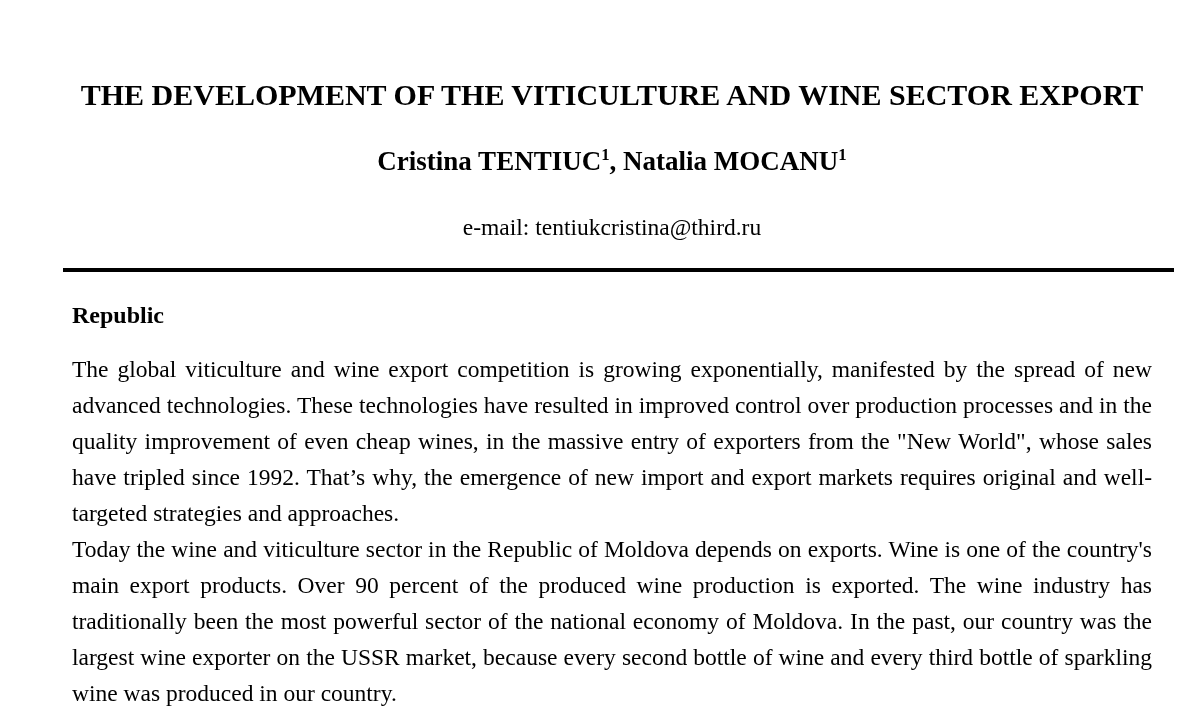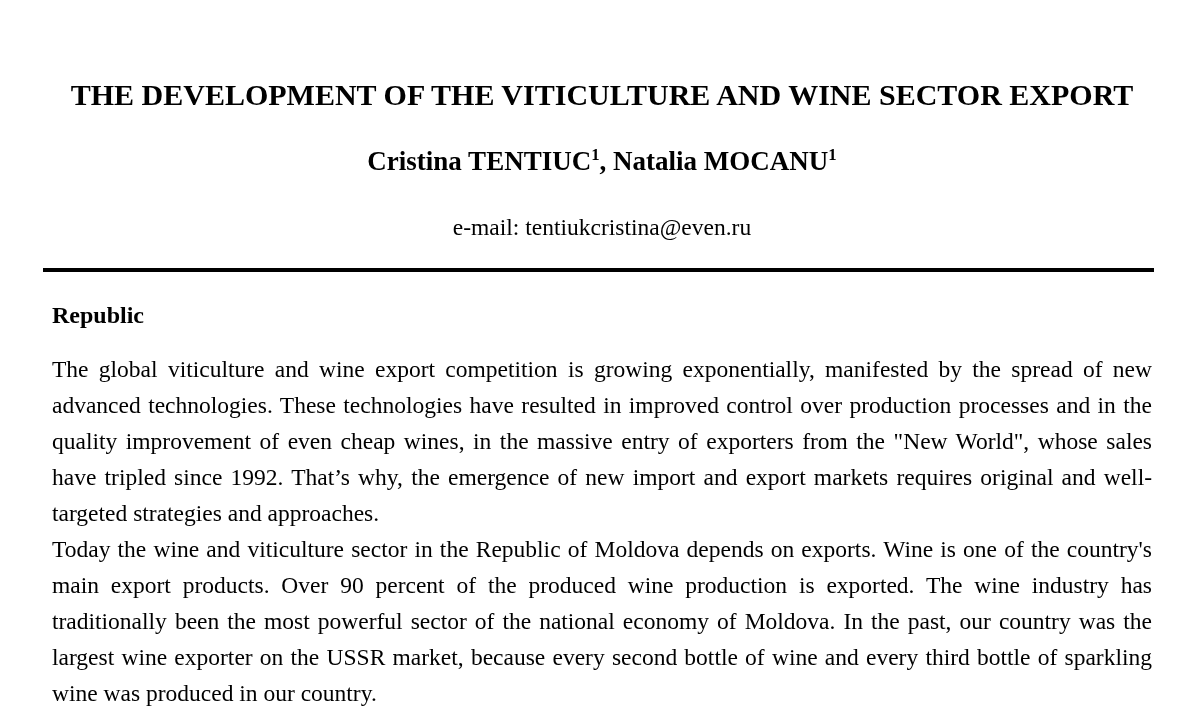--- a/index.html
+++ b/index.html
@@ -3,21 +3,21 @@
 <meta charset="utf-8">
 <style>
   * { margin: 0; padding: 0; box-sizing: border-box; }
   html, body {
     width: 1200px; height: 723px;
     background: #ffffff;
     color: #000000;
     font-family: "Liberation Serif", "DejaVu Serif", serif;
     overflow: hidden;
   }
-  .page { padding: 78px 48px 0 52px; }
+  .page { padding: 78px 48px 0 72px; }
 
   .title {
     font-weight: bold;
     font-size: 30px;
     line-height: 33px;
     text-align: center;
   }
   .title-line { white-space: nowrap; }
 
   .authors {
@@ -75,21 +75,21 @@
 <body>
 
 <div class="page">
 
   <div class="title">
     <div class="title-line">THE DEVELOPMENT OF THE VITICULTURE AND WINE SECTOR EXPORT</div>
   </div>
 
   <div class="authors"><span>Cristina TENTIUC</span><sup>1</sup><span>, </span><span>Natalia MOCANU</span><sup>1</sup></div>
 
-  <div class="email">e-mail: tentiukcristina@even.ru</div>
+  <div class="email">e-mail: tentiukcristina@third.ru</div>
 
   <div class="rule"></div>
 
   <div class="abstract-heading">Republic</div>
 
   <div class="body-text">
     <p class="para-first">The global viticulture and wine export competition is growing exponentially, manifested by the spread of new advanced technologies. These technologies have resulted in improved control over production processes and in the quality improvement of even cheap wines, in the massive entry of exporters from the "New World", whose sales have tripled since 1992. That’s why, the emergence of new import and export markets requires original and well-targeted strategies and approaches.</p>
     <p>Today the wine and viticulture sector in the Republic of Moldova depends on exports. Wine is one of the country's main export products. Over 90 percent of the produced wine production is exported. The wine industry has traditionally been the most powerful sector of the national economy of Moldova. In the past, our country was the largest wine exporter on the USSR market, because every second bottle of wine and every third bottle of sparkling wine was produced in our country.</p>
   </div>
 

